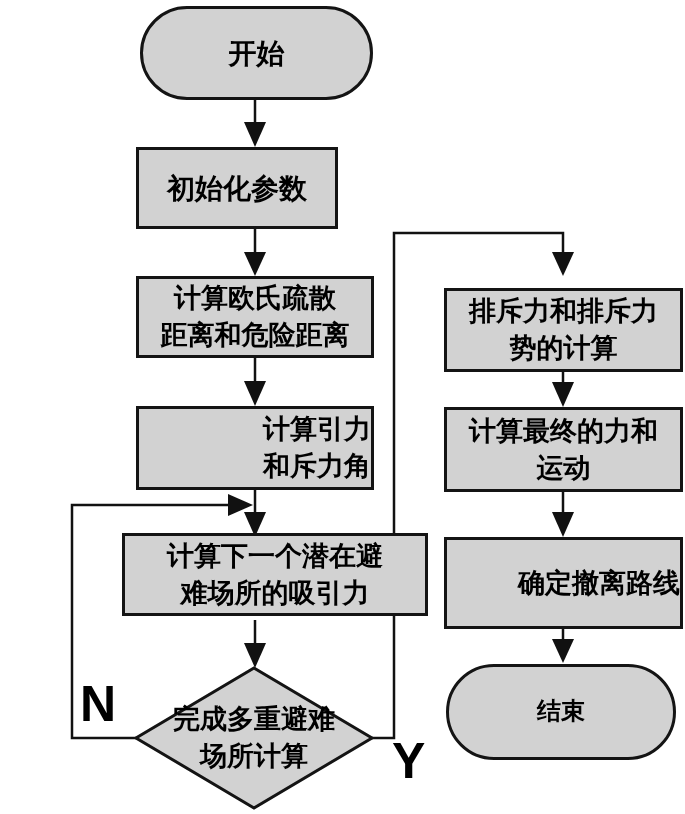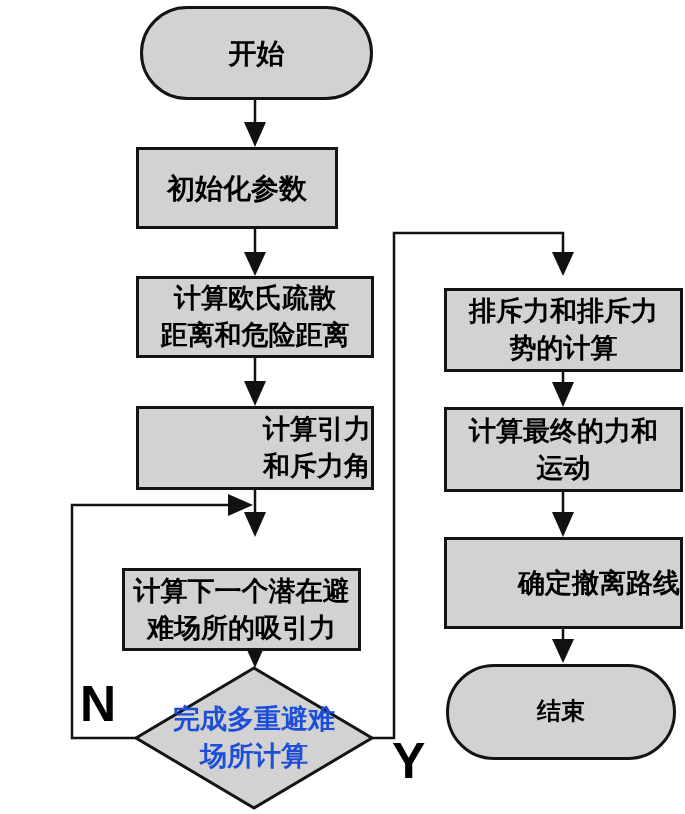--- a/index.html
+++ b/index.html
@@ -42,21 +42,21 @@
     border-radius: 48px;
   }
   .diamond-label {
     position: absolute;
     background: transparent;
     border: none;
     display: flex;
     align-items: center;
     justify-content: center;
     text-align: center;
-    color: #1d4ed8;
+    color: #000000;
     font-weight: bold;
     font-size: 27px;
     line-height: 37px;
     white-space: pre-line;
     z-index: 3;
   }
   .branch-label {
     position: absolute;
     color: #000000;
     font-weight: bold;
@@ -130,21 +130,21 @@
   <div class="node" style="left:136px; top:276px; width:238px; height:82px;">
     <span>计算欧氏疏散
 距离和危险距离</span>
   </div>
 
   <div class="node" style="left:136px; top:406px; width:238px; height:84px;justify-content:flex-end;">
     <span>计算引力
 和斥力角</span>
   </div>
 
-  <div class="node" style="left:122px; top:568px; width:239px; height:83px;">
+  <div class="node" style="left:122px; top:533px; width:306px; height:83px;">
     <span>计算下一个潜在避
 难场所的吸引力</span>
   </div>
 
   <div class="diamond-label" style="left:154px; top:701px; width:200px; height:74px;">完成多重避难
 场所计算</div>
 
   <div class="node" style="left:444px; top:288px; width:239px; height:84px;">
     <span>排斥力和排斥力
 势的计算</span>

